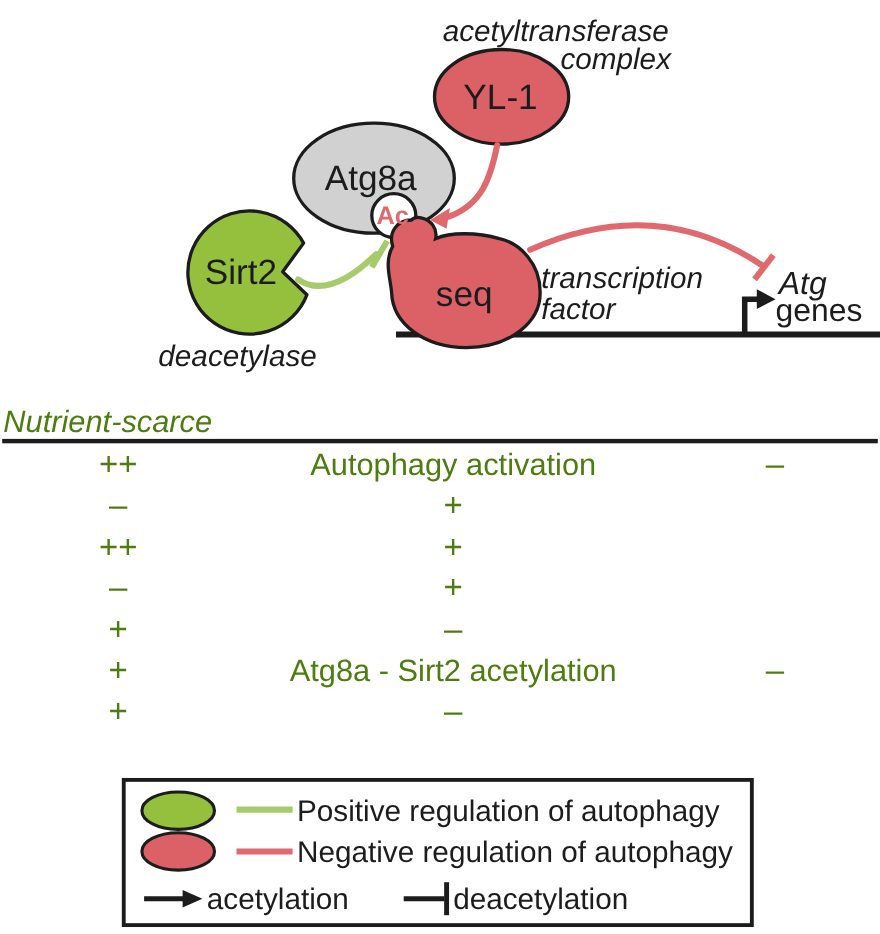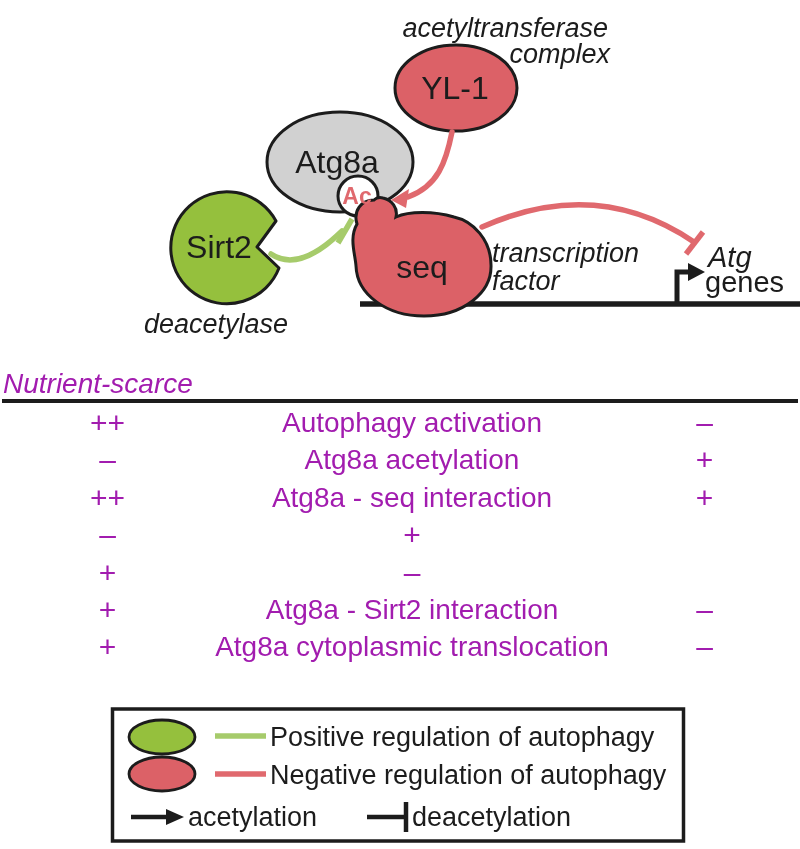--- a/index.html
+++ b/index.html
@@ -1,17 +1,17 @@
 <!DOCTYPE html>
 <html><head>
 <meta charset="utf-8">
 <style>
   html,body{margin:0;padding:0;background:#ffffff;}
   #fig{position:relative;width:800px;height:849px;background:#ffffff;overflow:hidden;
-       font-family:"Liberation Sans",sans-serif;color:#a21caf;}
+       font-family:"Liberation Sans",sans-serif;color:#4d7c0f;}
   svg{position:absolute;left:0;top:0;}
   
   .node-label{font-family:"Liberation Sans",sans-serif;font-size:32px;fill:#1c1c1c;text-anchor:middle;}
   .annot{font-family:"Liberation Sans",sans-serif;font-style:italic;font-size:27px;fill:#1c1c1c;}
   .annot-end{text-anchor:end;}
   .annot-mid{text-anchor:middle;}
   .gene-it{font-family:"Liberation Sans",sans-serif;font-style:italic;font-size:29px;fill:#1c1c1c;}
   .gene-up{font-family:"Liberation Sans",sans-serif;font-size:29px;fill:#1c1c1c;}
   .ac-label{font-family:"Liberation Sans",sans-serif;font-weight:bold;font-size:23px;text-anchor:middle;}
   .legend-text{font-family:"Liberation Sans",sans-serif;font-size:27px;fill:#1c1c1c;}
@@ -92,41 +92,38 @@
   <div class="hrule"></div>
 
   <div class="tbody">
     <div class="trow">
       <span class="c-sym">++</span>
       <span class="c-mid"><span>Autophagy activation</span><span class="it"></span><span></span></span>
       <span class="c-sym">–</span>
     </div>
     <div class="trow">
       <span class="c-sym">–</span>
-      <span class="c-mid"><span>Atg8a acetylation</span><span class="it"></span><span></span></span>
       <span class="c-sym">+</span>
     </div>
     <div class="trow">
       <span class="c-sym">++</span>
-      <span class="c-mid"><span>Atg8a - seq interaction</span><span class="it"></span><span></span></span>
       <span class="c-sym">+</span>
     </div>
     <div class="trow">
       <span class="c-sym">–</span>
       <span class="c-sym">+</span>
     </div>
     <div class="trow">
       <span class="c-sym">+</span>
       <span class="c-sym">–</span>
     </div>
     <div class="trow">
       <span class="c-sym">+</span>
-      <span class="c-mid"><span>Atg8a - Sirt2 interaction</span><span class="it"></span><span></span></span>
+      <span class="c-mid"><span>Atg8a - Sirt2 acetylation</span><span class="it"></span><span></span></span>
       <span class="c-sym">–</span>
     </div>
     <div class="trow">
       <span class="c-sym">+</span>
-      <span class="c-mid"><span>Atg8a cytoplasmic translocation</span><span class="it"></span><span></span></span>
       <span class="c-sym">–</span>
     </div>
   </div>
 
 </div>
 
 </body></html>

